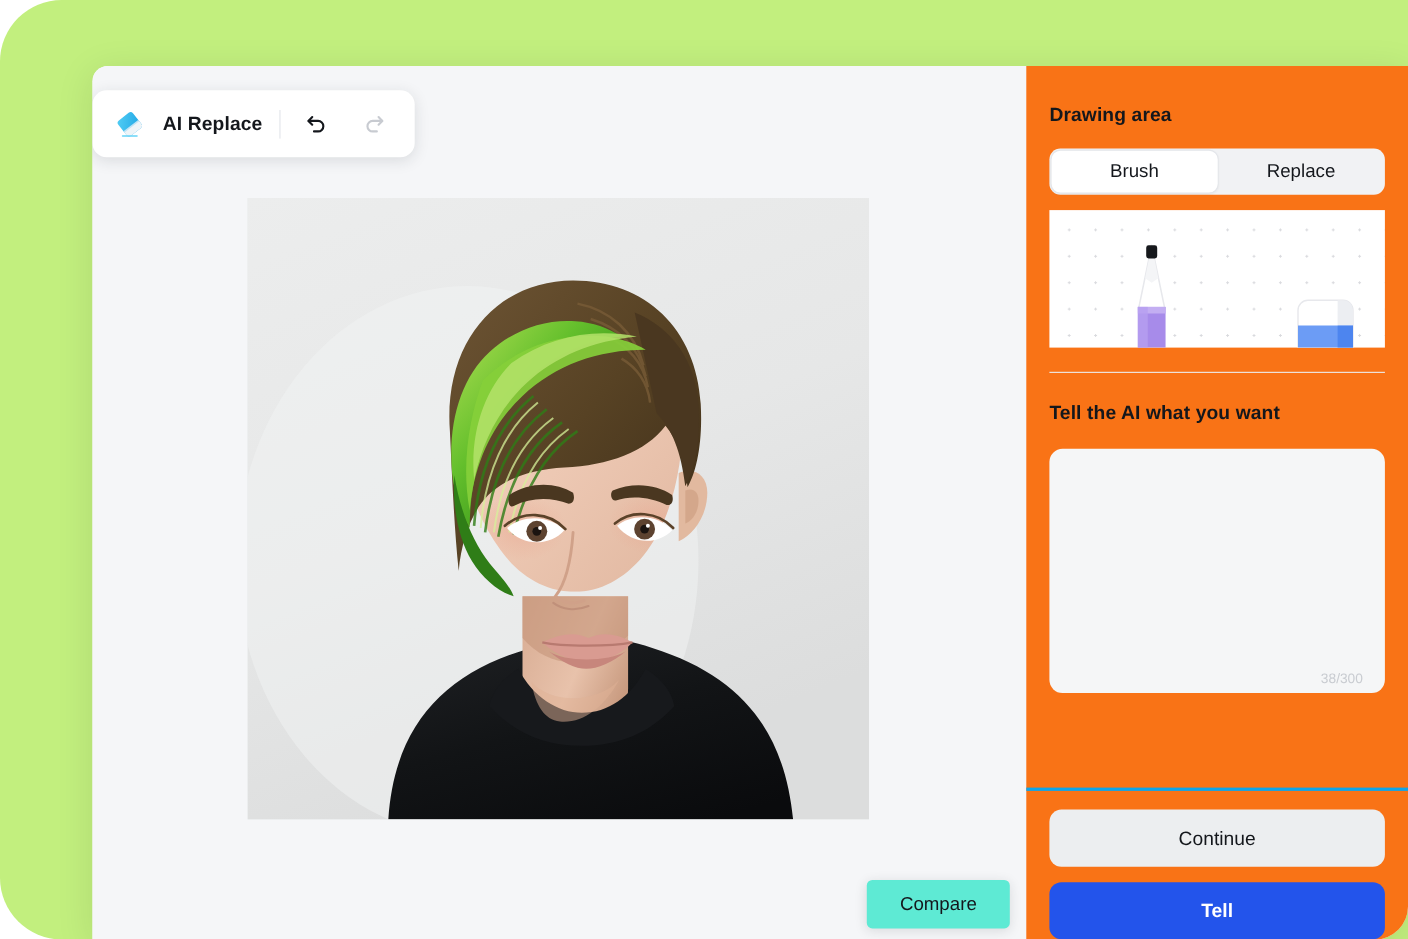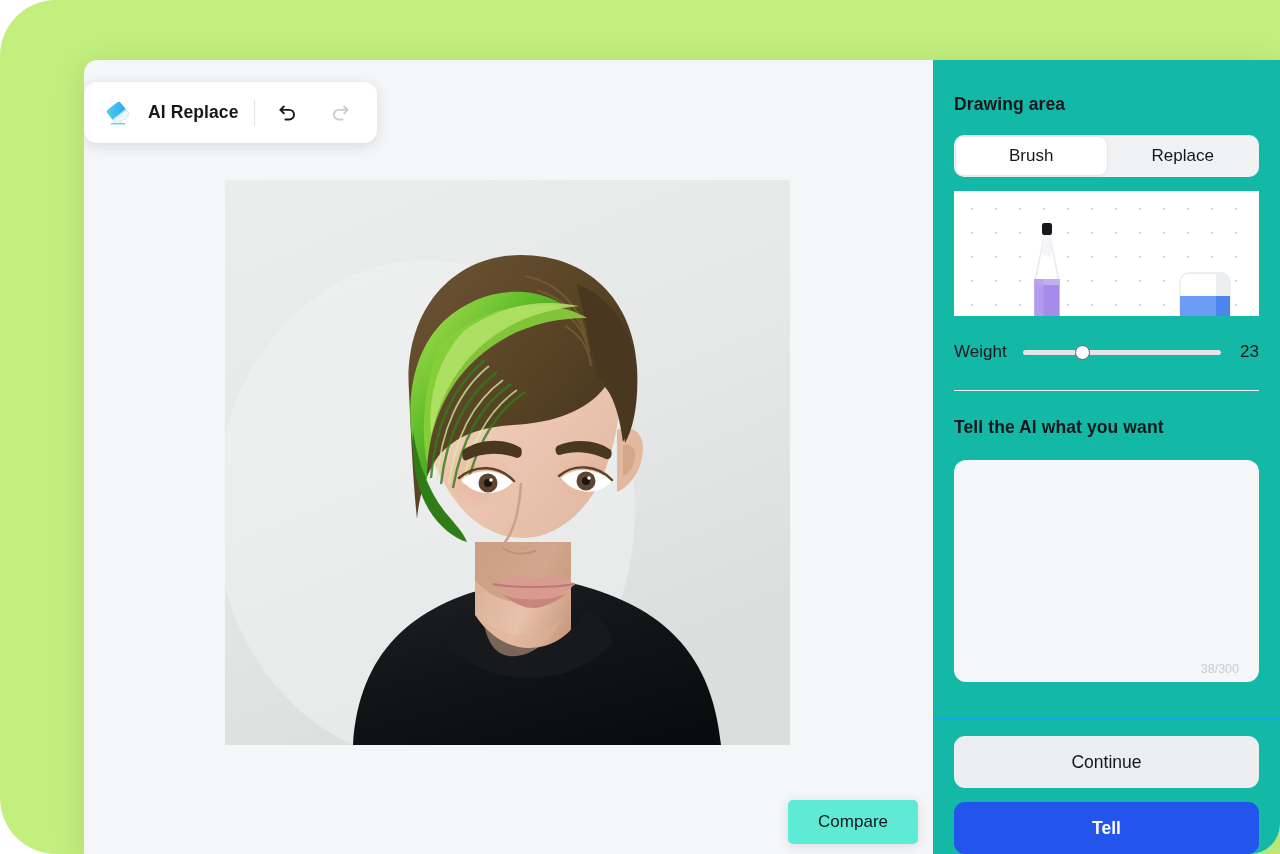--- a/index.html
+++ b/index.html
@@ -121,21 +121,21 @@
     color: #14171c;
     cursor: pointer;
     z-index: 5;
   }
 
   
   #side-panel {
     position: relative;
     width: 347px;
     height: 794px;
-    background: #14b8a6;
+    background: #f97316;
     flex: none;
     display: flex;
     flex-direction: column;
   }
 
   .panel-heading {
     font-size: 17.5px;
     font-weight: 700;
     color: #14171c;
     letter-spacing: .1px;
@@ -246,21 +246,21 @@
   }
   #prompt-counter {
     position: absolute;
     right: 20px; bottom: 6px;
     font-size: 12.5px;
     color: #c9ccd1;
   }
 
   
   #panel-footer {
-    border-top: 1px solid #0ea5e9;
+    border-top: 3px solid #0ea5e9;
     padding: 17px 21px 0 21px;
     flex: none;
   }
   .action-button {
     display: block;
     width: 100%;
     height: 52px;
     border: none;
     border-radius: 11px;
     font-family: "Liberation Sans", sans-serif;
@@ -470,28 +470,20 @@
           </svg>
 
           <svg id="eraser-glyph" width="66" height="50" viewBox="0 0 66 50">
             <path d="M8 13a9 9 0 0 1 9-9h32a9 9 0 0 1 9 9v37H8z" fill="#ffffff" stroke="#e7e8ec" stroke-width="1.3"></path>
             <path d="M8 27h50v23H8z" fill="#6c9cf5"></path>
             <path d="M44 4h5a9 9 0 0 1 9 9v14h-14z" fill="#eceef2"></path>
             <path d="M44 27h14v23H44z" fill="#4d85ef"></path>
           </svg>
         </div>
 
-        <div id="weight-row">
-          <span id="weight-label">Weight</span>
-          <div id="weight-slider">
-            <div id="weight-track"></div>
-            <div id="weight-thumb"></div>
-          </div>
-          <span id="weight-value">23</span>
-        </div>
       </div>
 
       <div class="panel-divider"></div>
 
       <div id="prompt-section">
         <div class="panel-heading">Tell the AI what you want</div>
         <div id="prompt-box">
           <span id="prompt-counter">38/300</span>
         </div>
       </div>

